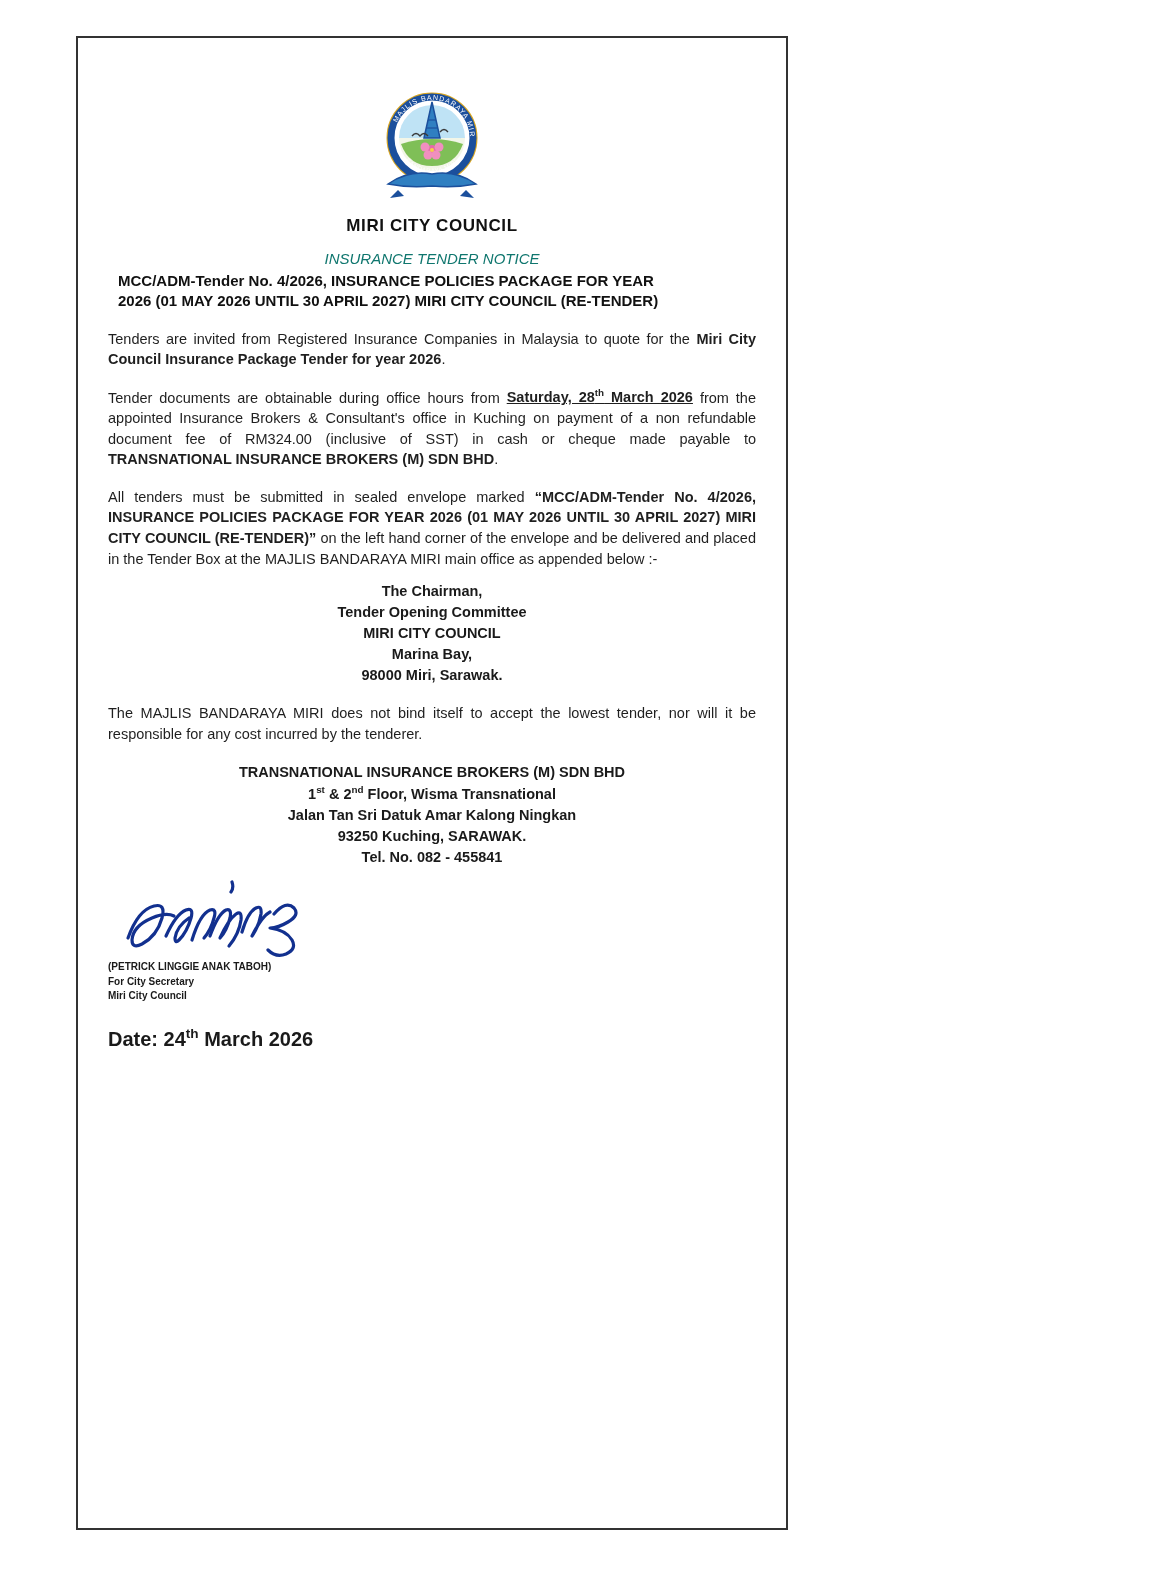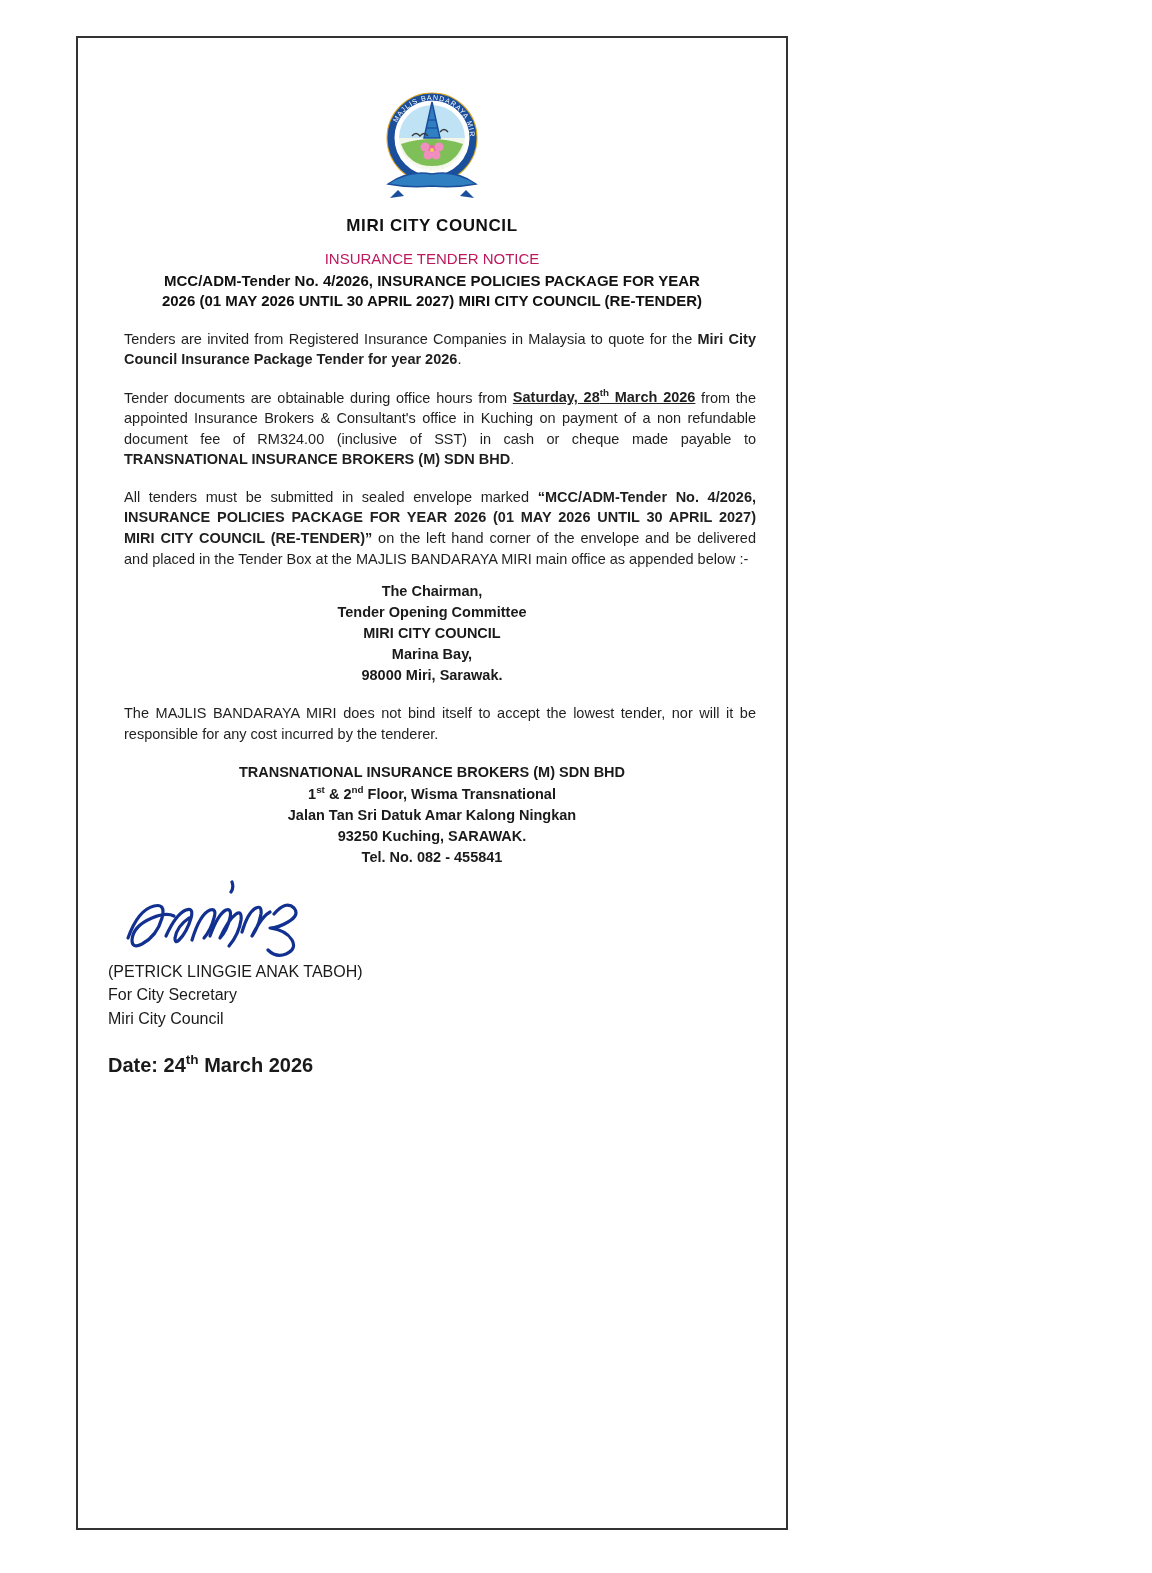--- a/index.html
+++ b/index.html
@@ -42,36 +42,37 @@
     font-size: 17px;
     font-weight: bold;
     letter-spacing: 0.6px;
     margin-top: 6px;
     margin-bottom: 14px;
     color: #111;
   }
   .notice-kicker {
     text-align: center;
     font-size: 15px;
-    color: #be185d;
+    color: #0f766e;
     margin-bottom: 4px;
+    font-style: italic;
   }
   .notice-title {
-    text-align: center;
+    text-align: left;
     font-size: 15px;
     font-weight: bold;
     line-height: 1.35;
     margin: 0 10px 0 10px;
     color: #111;
   }
   p.body {
     font-size: 14.5px;
     line-height: 1.42;
     text-align: justify;
-    margin: 17px 0 0 16px;
+    margin: 17px 0 0 0;
     color: #1f1f1f;
   }
   .b { font-weight: bold; }
   .bu { font-weight: bold; text-decoration: underline; }
   sup { font-size: 0.68em; vertical-align: super; }
   .addr-block {
     text-align: center;
     font-weight: bold;
     font-size: 14.5px;
     line-height: 1.45;
@@ -90,22 +91,22 @@
     height: 86px;
   }
   .signature {
     position: absolute;
     left: 6px;
     top: 6px;
     width: 230px;
     height: 78px;
   }
   .signer {
-    font-size: 16px;
-    font-weight: normal;
+    font-size: 10px;
+    font-weight: bold;
     line-height: 1.45;
     margin-top: 0;
   }
   .date-line {
     font-size: 20px;
     font-weight: bold;
     margin-top: 22px;
   }
 </style>
 </head>

